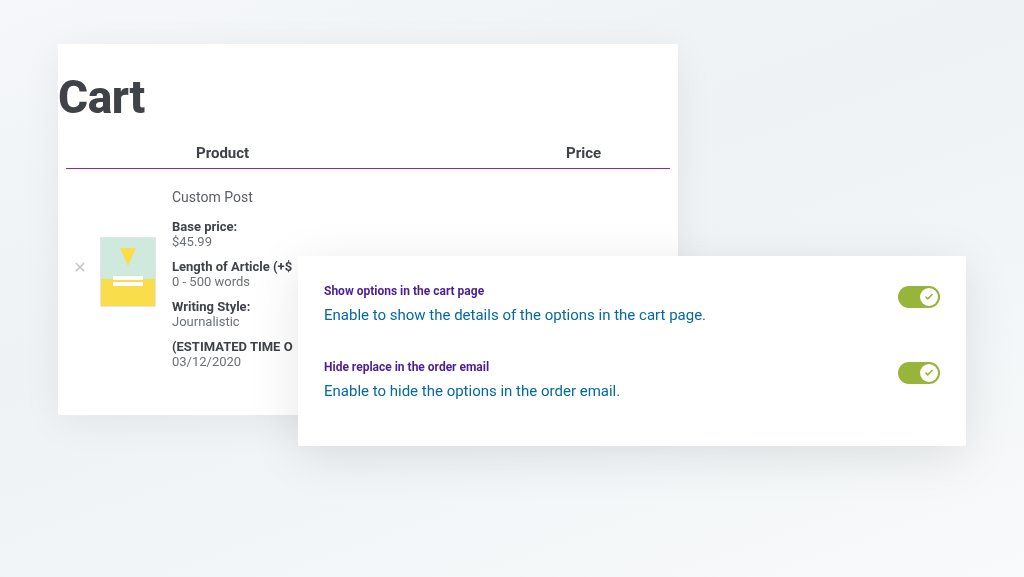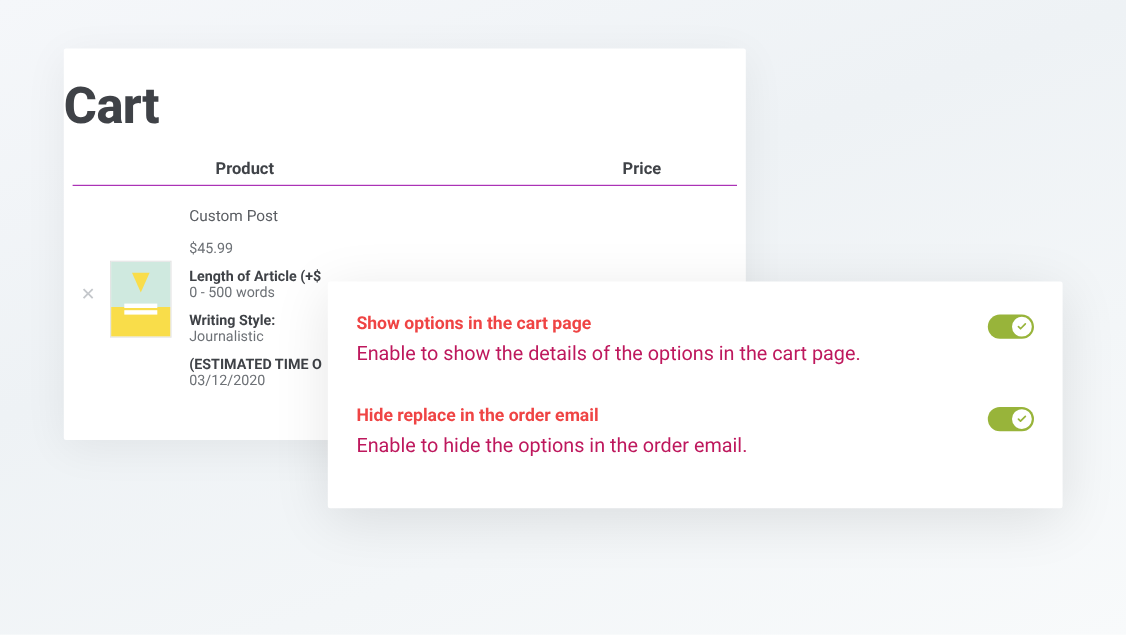--- a/index.html
+++ b/index.html
@@ -79,22 +79,22 @@
     top: 256px;
     width: 668px;
     background:#fff;
     box-shadow: 0 10px 50px rgba(0,0,0,0.10);
     border-radius:2px;
     padding: 22px 26px 26px 26px;
   }
   .setting-row { display:flex; align-items:flex-start; padding: 6px 0 20px 0; }
   .setting-row + .setting-row { padding-top: 16px; }
   .setting-text { flex:1; }
-  .setting-title { font-weight:700; font-size:16px; color:#ef4444; margin-bottom:8px; }
-  .setting-desc { font-size:18px; color:#be185d; }
+  .setting-title { font-weight:700; font-size:12px; color:#4c1d95; margin-bottom:8px; }
+  .setting-desc { font-size:15px; color:#0369a1; }
   .toggle {
     width:42px; height:22px; border-radius:11px; background:#98b43a;
     position:relative; flex-shrink:0; margin-top:2px; cursor:pointer;
   }
   .toggle .knob {
     position:absolute; right:2px; top:2px; width:18px;height:18px; border-radius:50%;
     background:#fff; display:flex; align-items:center; justify-content:center;
   }
   .toggle .knob svg { width:10px;height:10px; }
 </style>
@@ -111,20 +111,21 @@
 
   <div class="cart-row">
     <div class="remove-btn">
       <span>✕</span>
     </div>
     <div class="thumb"></div>
     <div class="product-info">
       <div class="product-name">Custom Post</div>
 
       <div class="meta-block">
+        <div class="meta-label">Base price:</div>
         <div class="meta-value">$45.99</div>
       </div>
 
       <div class="meta-block">
         <div class="meta-label">Length of Article (+$</div>
         <div class="meta-value">0 - 500 words</div>
       </div>
 
       <div class="meta-block">
         <div class="meta-label">Writing Style:</div>

